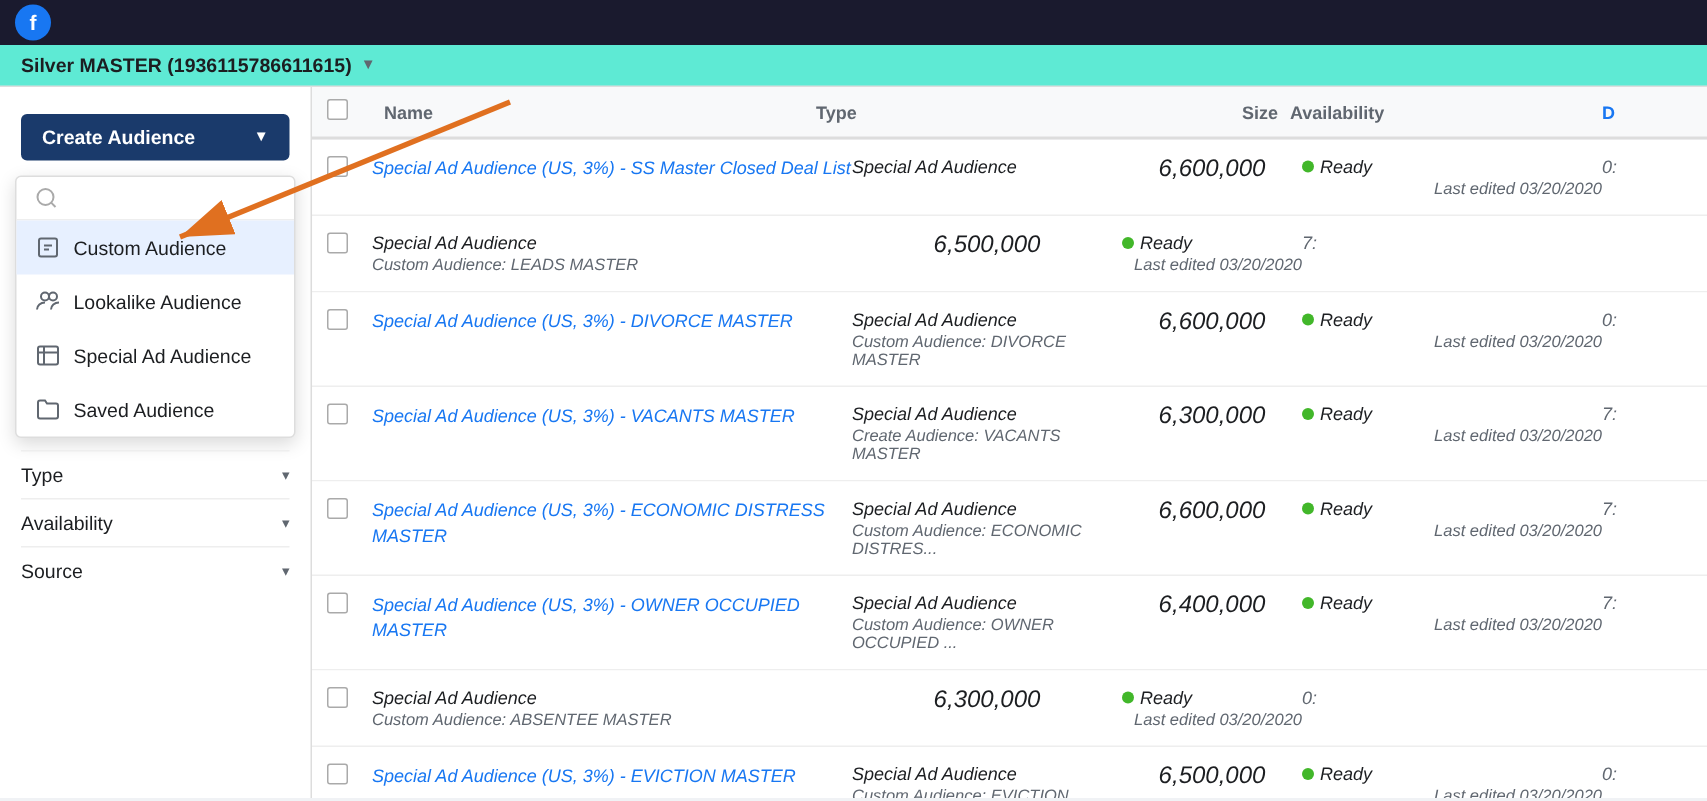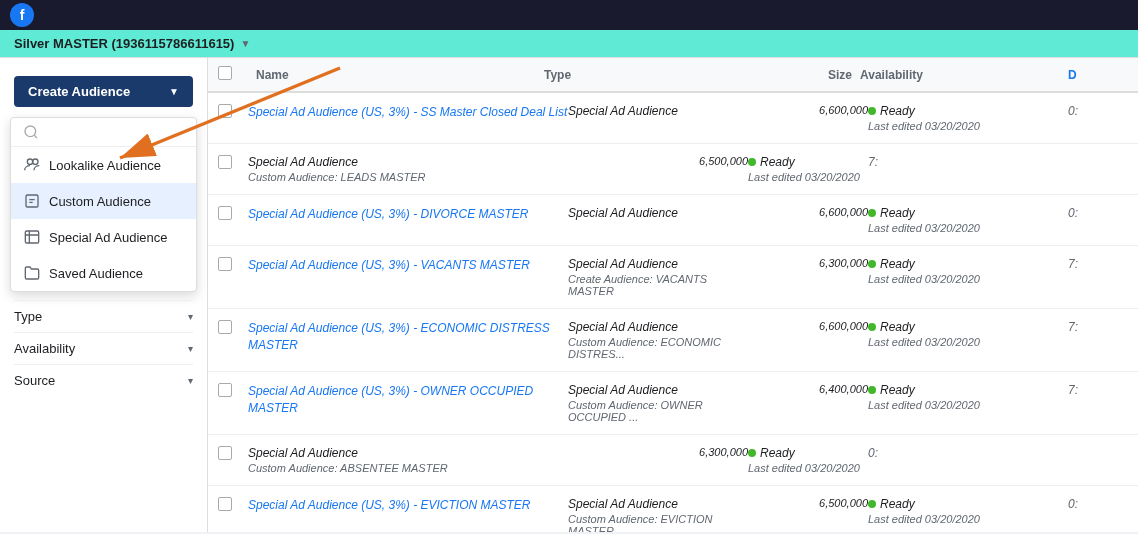--- a/index.html
+++ b/index.html
@@ -35,24 +35,24 @@
     .table-wrapper { background: #fff; }
     .table-header { display: grid; grid-template-columns: 30px 1fr 180px 120px 200px 60px; padding: 8px 10px; border-bottom: 2px solid #ddd; background: #f8f9fa; align-items: center; gap: 8px; position: sticky; top: 0; z-index: 10; }
     .table-header-cell { font-size: 12px; font-weight: 600; color: #606770; }
     .table-header-cell.blue { color: #1877f2; }
 
     .table-row { display: grid; grid-template-columns: 30px 1fr 180px 120px 200px 60px; padding: 11px 10px; border-bottom: 1px solid #eee; align-items: start; gap: 0; background: #fff; font-style: italic; }
 
     .row-name { color: #1877f2; font-size: 12px; font-weight: 500; cursor: pointer; line-height: 1.4; }
     .row-type-main { font-size: 12px; color: #1c1e21; }
     .row-type-sub { font-size: 11px; color: #606770; margin-top: 2px; }
-    .row-size { font-size: 11px; color: #1c1e21; text-align: right; }
+    .row-size { font-size: 16px; color: #1c1e21; text-align: center; }
     .availability-ready { display: flex; align-items: center; gap: 4px; color: #1c1e21; font-size: 12px; text-align: center; }
     .dot-green { width: 8px; height: 8px; border-radius: 50%; background: #42b72a; flex-shrink: 0; }
-    .avail-edited { font-size: 11px; color: #606770; margin-top: 2px; }
+    .avail-edited { font-size: 11px; color: #606770; margin-top: 2px; text-align: right; }
 
     .checkbox { width: 14px; height: 14px; border: 1px solid #aaa; border-radius: 2px; background: #fff; display: inline-block; }
 
     .col-d { font-size: 12px; color: #606770; }
 
     
     .arrow-overlay { position: absolute; top: 0; left: 0; width: 370px; height: 130px; pointer-events: none; }
   </style>
 </head>
 <body>
@@ -83,41 +83,41 @@
       <span>Create Audience</span>
       <span class="btn-chevron">▼</span>
     </button>
 
     <div class="dropdown-menu">
       <div class="sidebar-search">
         <svg width="16" height="16" viewBox="0 0 24 24" fill="none" stroke="#aaa" stroke-width="2">
           <circle cx="11" cy="11" r="8"></circle>
             <line x1="21" y1="21" x2="16.65" y2="16.65"></line>
         </svg>
+      </div>
+      <div class="dropdown-item active">
+        <span class="dropdown-icon">
+          <svg width="16" height="16" viewBox="0 0 24 24" fill="none" stroke="#606770" stroke-width="2">
+              <rect x="3" y="3" width="18" height="18" rx="2"></rect>
+              <path d="M8 10h8M8 14h5"></path>
+            </svg>
+        </span>
+        <span>Custom Audience</span>
       </div>
       <div class="dropdown-item">
         <span class="dropdown-icon">
           <svg width="16" height="16" viewBox="0 0 24 24" fill="none" stroke="#606770" stroke-width="2">
               <circle cx="9" cy="7" r="4"></circle>
               <circle cx="17" cy="7" r="4"></circle>
               <path d="M1 20c0-4 3.6-7 8-7"></path>
               <path d="M15 20c0-4 3.6-7 8-7"></path>
             </svg>
         </span>
         <span>Lookalike Audience</span>
       </div>
-      <div class="dropdown-item active">
-        <span class="dropdown-icon">
-          <svg width="16" height="16" viewBox="0 0 24 24" fill="none" stroke="#606770" stroke-width="2">
-              <rect x="3" y="3" width="18" height="18" rx="2"></rect>
-              <path d="M8 10h8M8 14h5"></path>
-            </svg>
-        </span>
-        <span>Custom Audience</span>
-      </div>
       <div class="dropdown-item">
         <span class="dropdown-icon">
           <svg width="16" height="16" viewBox="0 0 24 24" fill="none" stroke="#606770" stroke-width="2">
               <rect x="2" y="3" width="20" height="18" rx="2"></rect>
               <path d="M8 3v18M2 9h20"></path>
             </svg>
         </span>
         <span>Special Ad Audience</span>
       </div>
       <div class="dropdown-item">
@@ -201,20 +201,21 @@
     </div>
           <div class="table-row">
       <div>
         <span class="checkbox"></span>
       </div>
       <div>
         <div class="row-name">Special Ad Audience (US, 3%) - DIVORCE MASTER</div>
       </div>
       <div>
         <div class="row-type-main">Special Ad Audience</div>
+        <div class="row-type-sub">Custom Audience: DIVORCE MASTER</div>
       </div>
       <div class="row-size">6,600,000</div>
       <div>
         <div class="availability-ready">
           <span class="dot-green"></span>
           <span>Ready</span>
         </div>
         <div class="avail-edited">Last edited 03/20/2020</div>
       </div>
       <div class="col-d">0:</div>

